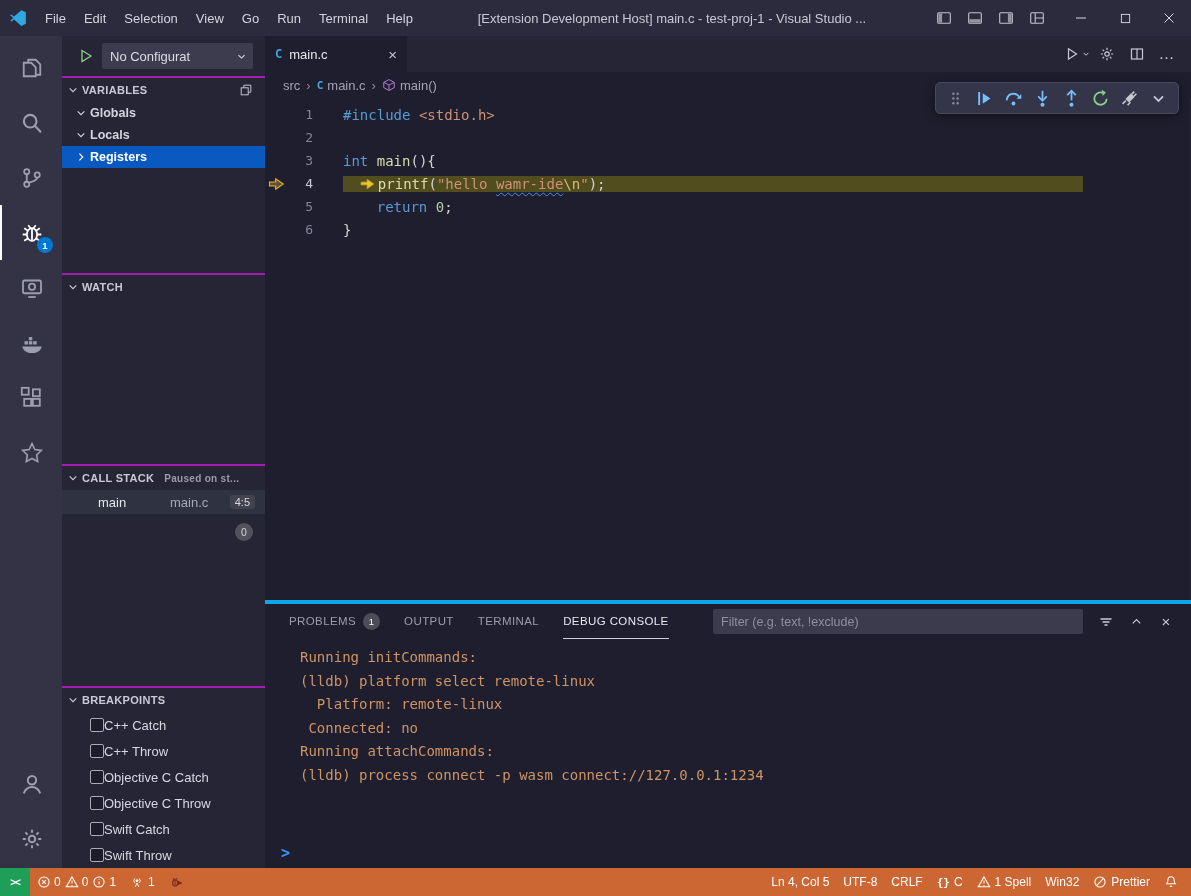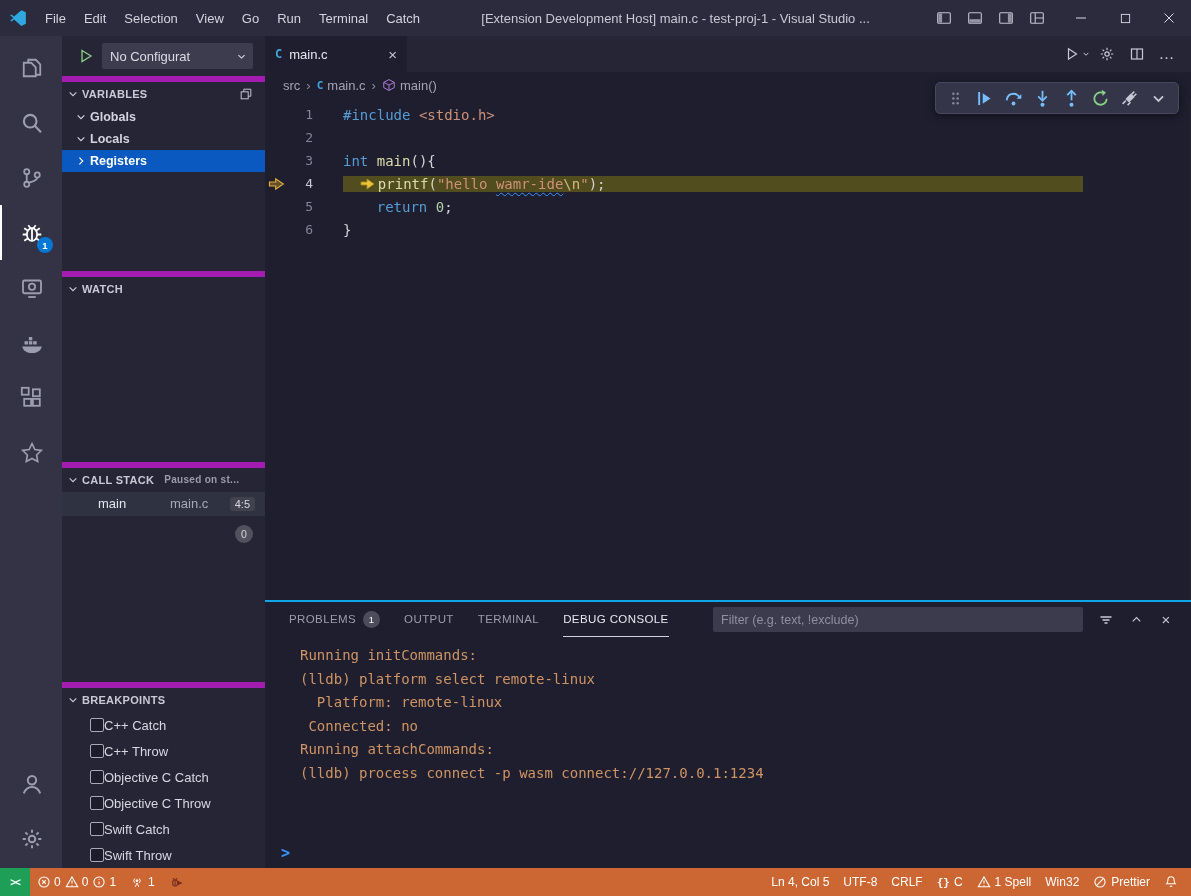--- a/index.html
+++ b/index.html
@@ -29,21 +29,21 @@
   .ab-badge{position:absolute;right:9px;bottom:7px;width:16px;height:16px;border-radius:50%;
     background:#0078d4;color:#fff;font-size:9.5px;font-weight:700;display:flex;align-items:center;justify-content:center}
   .ab-bottom{margin-top:auto;padding-bottom:2px}
 
   
   .sidebar{width:203px;background:#252535;display:flex;flex-direction:column;font-size:13px}
   .debug-start-row{height:40px;flex:none;display:flex;align-items:center;gap:8px;padding:0 12px 0 16px}
   .config-select{flex:1;height:26px;background:#3c3c4e;border-radius:2px;display:flex;align-items:center;
     gap:4px;padding:0 5px 0 8px;color:#dcdce6}
   .config-select .lbl{flex:1;white-space:nowrap;overflow:hidden}
-  .section{display:flex;flex-direction:column;border-top:6px solid #a21caf}
+  .section{display:flex;flex-direction:column;border-top:2px solid #a21caf}
   .sec-header{height:24px;flex:none;display:flex;align-items:center;gap:2px;padding:0 8px 0 4px;
     font-size:11px;font-weight:700;color:#cacad6;letter-spacing:.3px}
   .sec-hint{font-size:10px;color:#9b9bab;margin-left:8px;white-space:nowrap}
   .sec-spacer{flex:1}
   #sec-variables{height:198px}
   #sec-watch{height:193px}
   #sec-callstack{height:223px}
   #sec-breakpoints{flex:1}
   .tree-row{height:22px;flex:none;display:flex;align-items:center;gap:2px;padding-left:12px;color:#d4d4e0;font-weight:700;font-size:12.5px}
   .tree-row.selected{background:#0a59c0;color:#ffffff}
@@ -88,21 +88,21 @@
   .inline-arrow{display:flex;margin-right:3px}
   .tok-kw{color:#569cd6}
   .tok-fn{color:#dcdcaa}
   .tok-str{color:#ce9178}
   .tok-misspell{color:#ce9178;text-decoration:underline wavy #3794ff;text-decoration-thickness:1px;text-underline-offset:3px}
   .tok-esc{color:#d7ba7d}
   .tok-num{color:#b5cea8}
   .tok-pl{color:#d4d4d4}
 
   
-  .panel{height:268px;flex:none;border-top:2px solid #0ea5e9;display:flex;flex-direction:column;background:#1e1e2e}
+  .panel{height:268px;flex:none;border-top:4px solid #0ea5e9;display:flex;flex-direction:column;background:#1e1e2e}
   .panel-header{height:35px;flex:none;display:flex;align-items:center;padding:0 12px 0 24px}
   .ptabs{display:flex;gap:24px;height:100%}
   .ptab{display:flex;align-items:center;font-size:11.5px;letter-spacing:.4px;color:#9c9cac;height:100%}
   .ptab .lbl{display:flex;align-items:center;height:100%;border-bottom:1px solid transparent}
   .ptab.active{color:#e8e8f0}
   .ptab.active .lbl{border-bottom-color:#d0d0da}
   .ptab-badge{margin-left:7px;width:17px;height:17px;border-radius:50%;background:#4c4c5a;color:#fff;
     font-size:9.5px;display:flex;align-items:center;justify-content:center}
   .panel-filter{margin-left:auto;width:370px;height:25px;background:#3b3b4d;border:none;border-radius:2px;
     color:#d8d8e2;font-size:12.5px;padding:0 8px;font-family:"Liberation Sans",sans-serif;outline:none}
@@ -136,21 +136,21 @@
       </svg>
   </div>
   <div class="tb-menus">
       <div class="menu-item">File</div>
       <div class="menu-item">Edit</div>
       <div class="menu-item">Selection</div>
       <div class="menu-item">View</div>
       <div class="menu-item">Go</div>
       <div class="menu-item">Run</div>
       <div class="menu-item">Terminal</div>
-      <div class="menu-item">Catch</div>
+      <div class="menu-item">Help</div>
     </div>
   <div class="tb-title">[Extension Development Host] main.c - test-proj-1 - Visual Studio ...</div>
   <div class="tb-actions">
     <div class="tb-action">
       <svg width="16" height="16" viewBox="0 0 16 16">
           <g fill="none" stroke="currentColor" stroke-width="1.1">
             <rect x="1.7" y="2.7" width="12.6" height="10.6" rx="1"></rect>
           </g>
           <rect x="2.5" y="3.5" width="3.6" height="9" fill="currentColor" opacity=".7"></rect>
         </svg>

